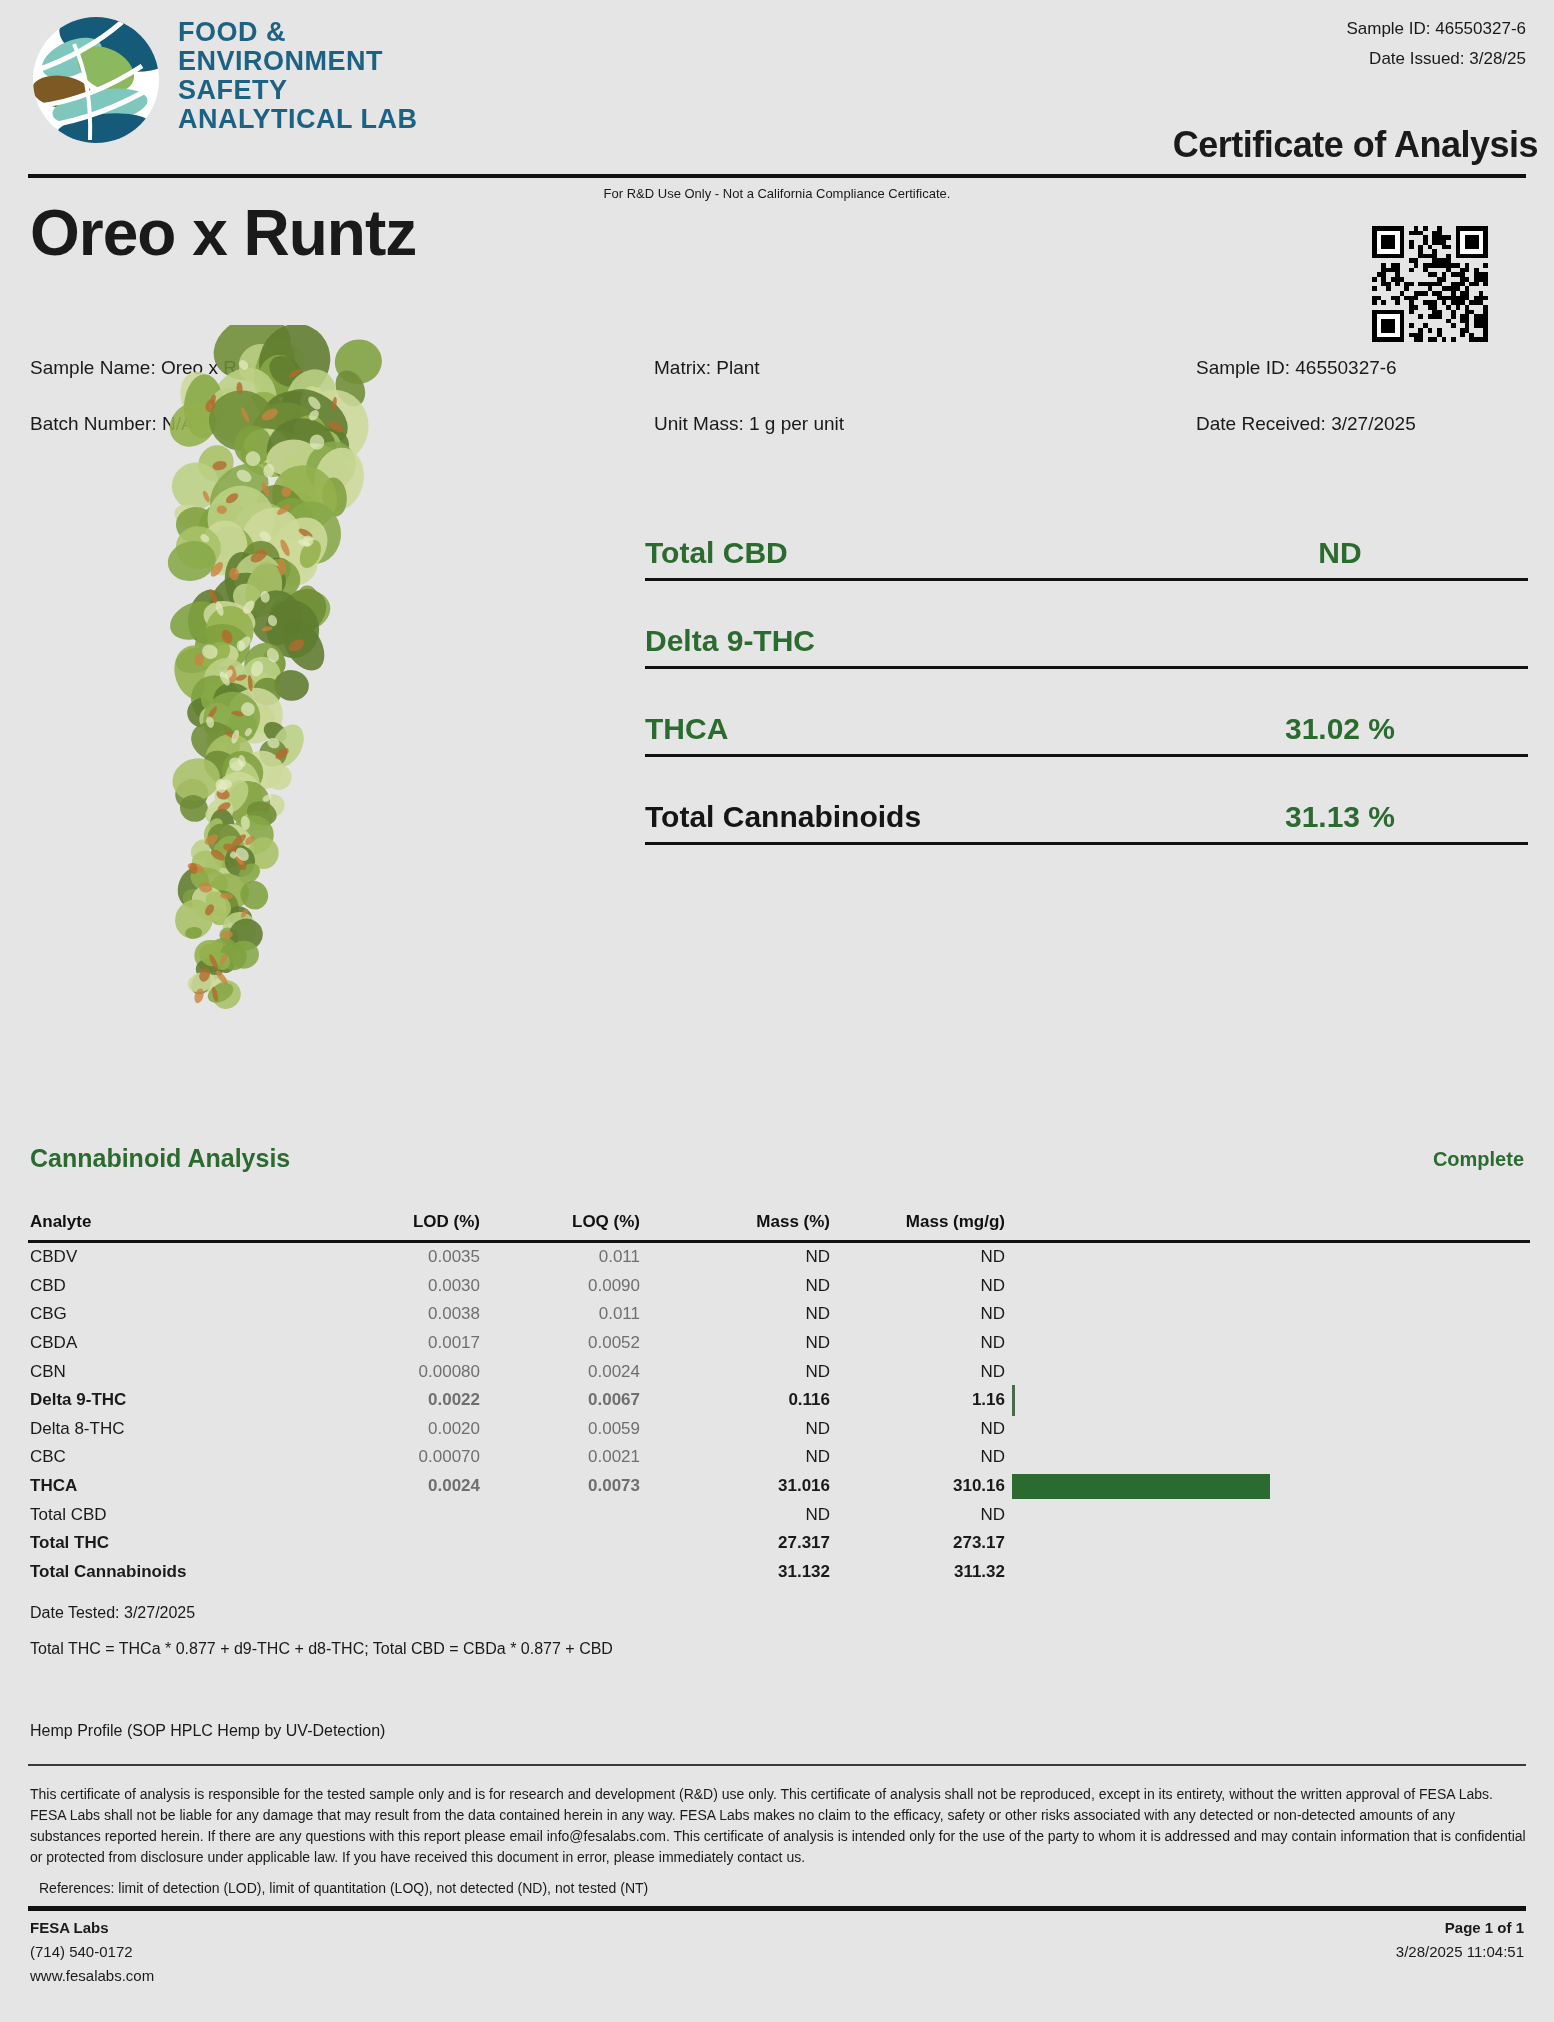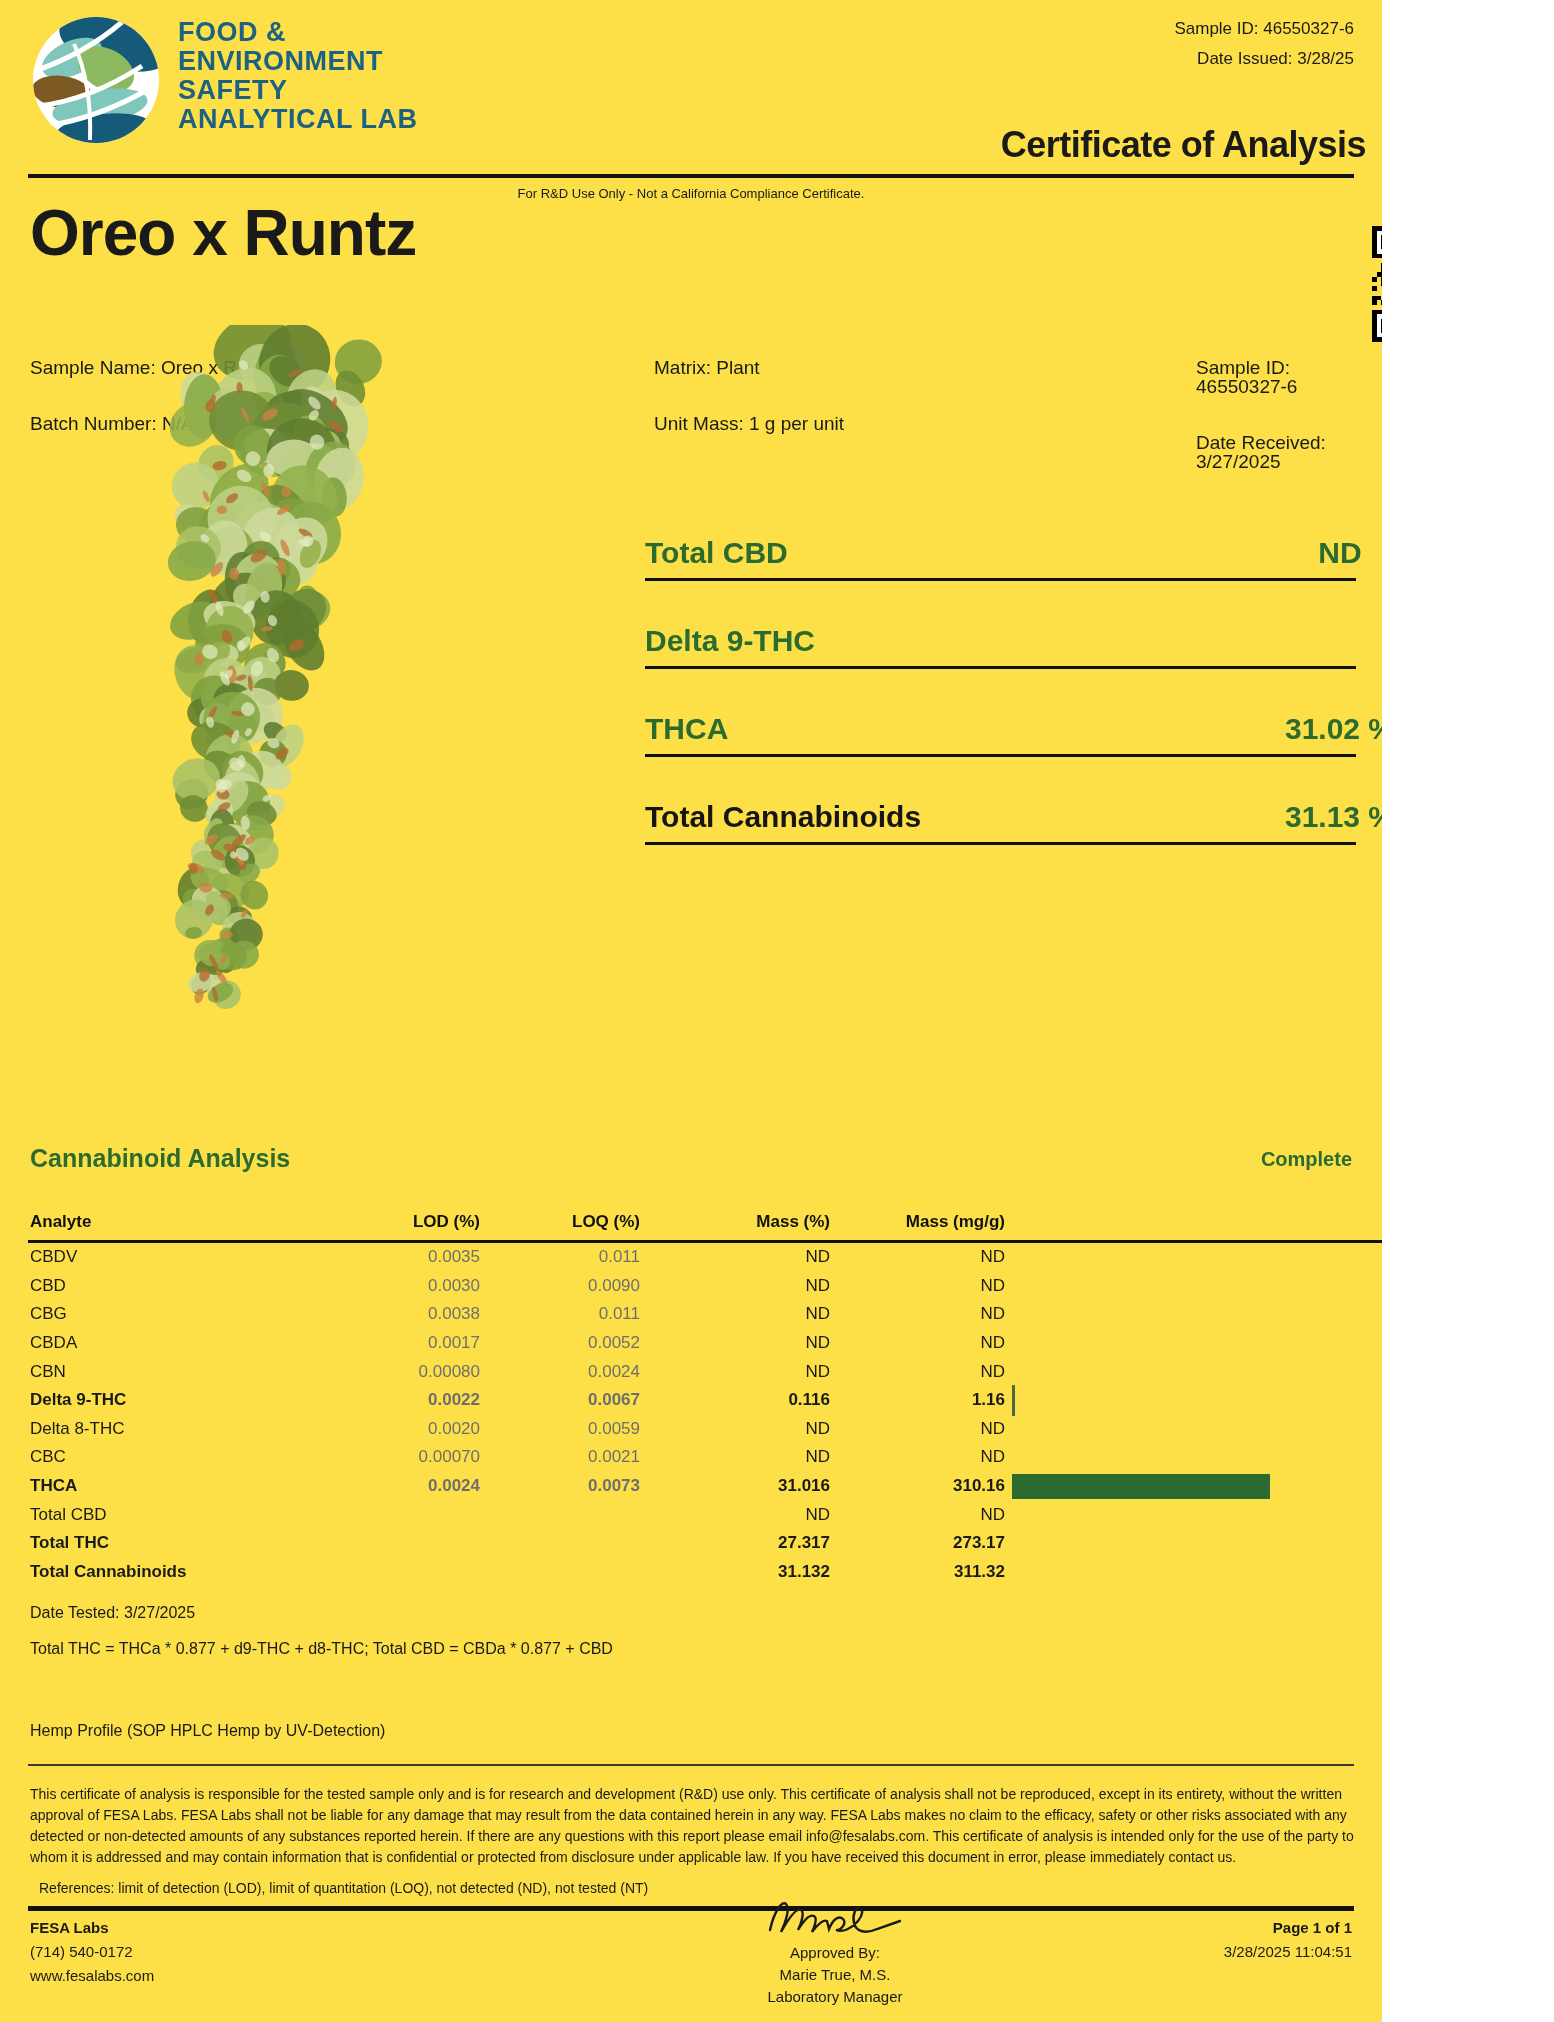--- a/index.html
+++ b/index.html
@@ -1,16 +1,16 @@
 <!DOCTYPE html>
 <html><head>
 <meta charset="utf-8">
 <style>
   html,body{margin:0;padding:0;background:#ffffff;}
-  .page{position:relative;width:1382px;height:2022px;background:#fde047;overflow:hidden;
+  .page{position:relative;width:1554px;height:2022px;background:#e5e5e5;overflow:hidden;
         font-family:"Liberation Sans",sans-serif;color:#1a1a1a;}
   .abs{position:absolute;}
 
   
   .logo{left:30px;top:14px;width:132px;height:132px;}
   .labname{left:178px;top:18px;font-size:27px;font-weight:bold;color:#1d6283;
            line-height:1.08;letter-spacing:0.5px;}
   .coa-title{left:0;right:16px;top:124px;text-align:right;font-size:36px;font-weight:bold;letter-spacing:-0.5px;}
   .head-meta{right:28px;top:14px;text-align:right;font-size:17px;line-height:1.75;}
   .rule-top{left:28px;right:28px;top:174px;height:4px;background:#111;}
@@ -739,26 +739,18 @@
   <div class="abs refs">
     <span class="b">References:</span><span> limit of detection (LOD), limit of quantitation (LOQ), not detected (ND), not tested (NT)</span>
   </div>
 
   <div class="abs rule-bottom"></div>
   <div class="abs foot-left">
     <div class="co">FESA Labs</div>
     <div>(714) 540-0172</div>
     <div>www.fesalabs.com</div>
   </div>
-  <div class="abs foot-center">
-    <svg class="sig" viewBox="0 0 150 48">
-      <path d="M10,36 C14,18 22,6 26,10 C30,14 26,28 21,38 C30,22 37,14 41,16 C45,18 41,30 38,36 C44,26 50,20 54,22 C58,24 54,34 52,38 C58,30 63,25 67,27 L69,35 C73,25 79,21 83,25 C87,29 81,37 76,36 C83,39 92,34 98,27 C102,22 104,16 100,14 C96,12 92,21 94,29 C96,38 106,40 117,35 L140,27" stroke="#1a1a1a" fill="none" stroke-width="2.4" stroke-linecap="round"></path>
-    </svg>
-    <div>Approved By:</div>
-    <div>Marie True, M.S.</div>
-    <div>Laboratory Manager</div>
-  </div>
   <div class="abs foot-right">
     <div class="pg">Page 1 of 1</div>
     <div>3/28/2025 11:04:51</div>
   </div>
 
 </div>
 
 </body></html>

